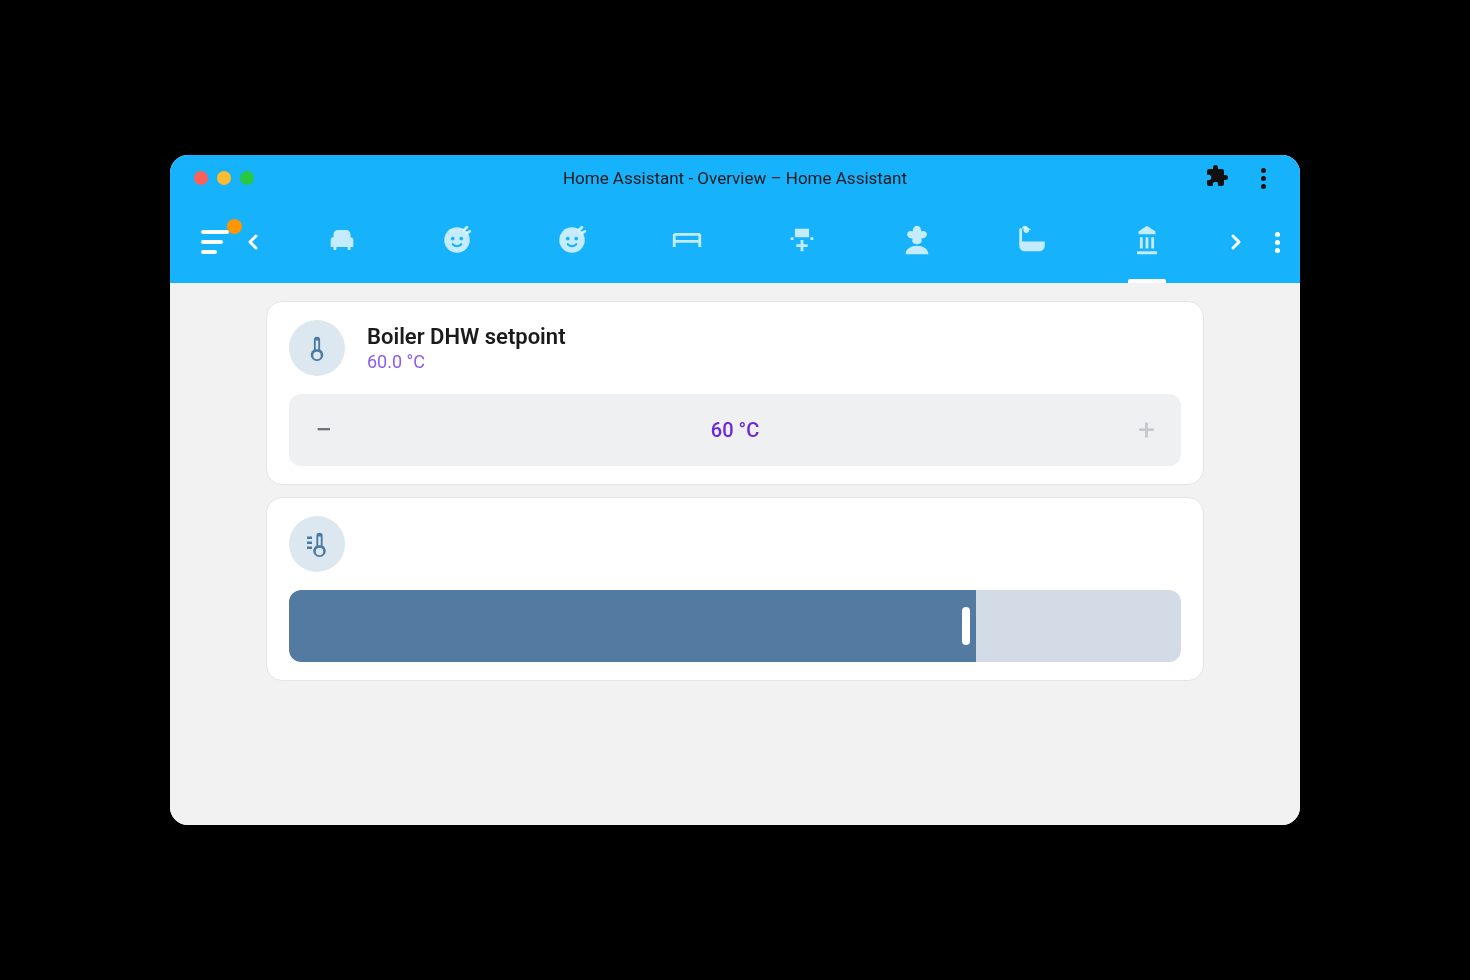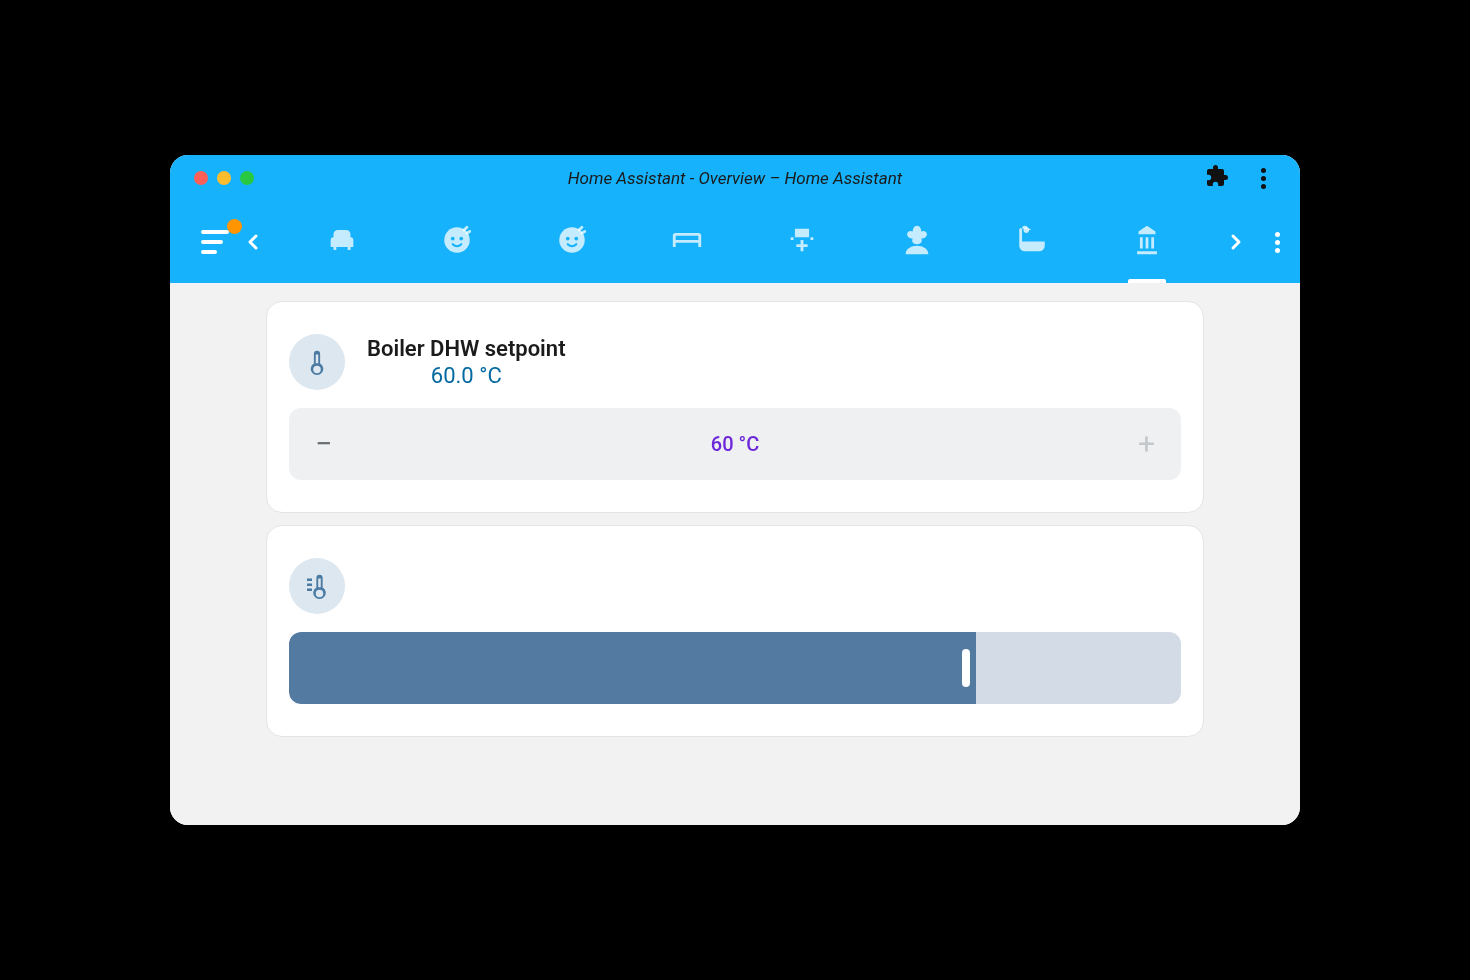--- a/index.html
+++ b/index.html
@@ -24,21 +24,20 @@
     position: relative;
   }
   
   .titlebar {
     height: 46px;
     background: #17b2fc;
     display: flex;
     align-items: center;
     position: relative;
     padding: 0 24px;
-    font-style: italic;
   }
   .traffic-lights {
     display: flex;
     gap: 9px;
     align-items: center;
   }
   .dot { width: 14px; height: 14px; border-radius: 50%; }
   .dot.red { background: #ff5f57; }
   .dot.yellow { background: #febc2e; }
   .dot.green { background: #28c840; }
@@ -125,21 +124,21 @@
   .content {
     flex:1;
     background:#f2f2f3;
     padding: 18px 96px 24px 96px;
     overflow:auto;
   }
   .card {
     background:#fff;
     border:1px solid #e4e4e6;
     border-radius:16px;
-    padding:32px 22px;
+    padding:18px 22px;
     margin-bottom:12px;
   }
   .card-header {
     display:flex;
     align-items:center;
     gap:22px;
     margin-bottom:18px;
   }
   .entity-icon {
     width:56px; height:56px;
@@ -147,21 +146,21 @@
     border-radius:50%;
     display:flex; align-items:center; justify-content:center;
     color:#4b7aa3;
     flex-shrink:0;
   }
   .entity-icon svg { width:30px; height:30px; }
   .entity-text h3 {
     font-size:22px; font-weight:600; color:#1b1b1b;
   }
   .entity-text .val {
-    font-size:22px; color:#0369a1; margin-top:2px;text-align:center;
+    font-size:18px; color:#8b5cf6; margin-top:2px;
   }
   .stepper {
     background:#eef0f1;
     border-radius:12px;
     height:72px;
     display:flex;
     align-items:center;
     justify-content:space-between;
     padding:0 26px;
   }

